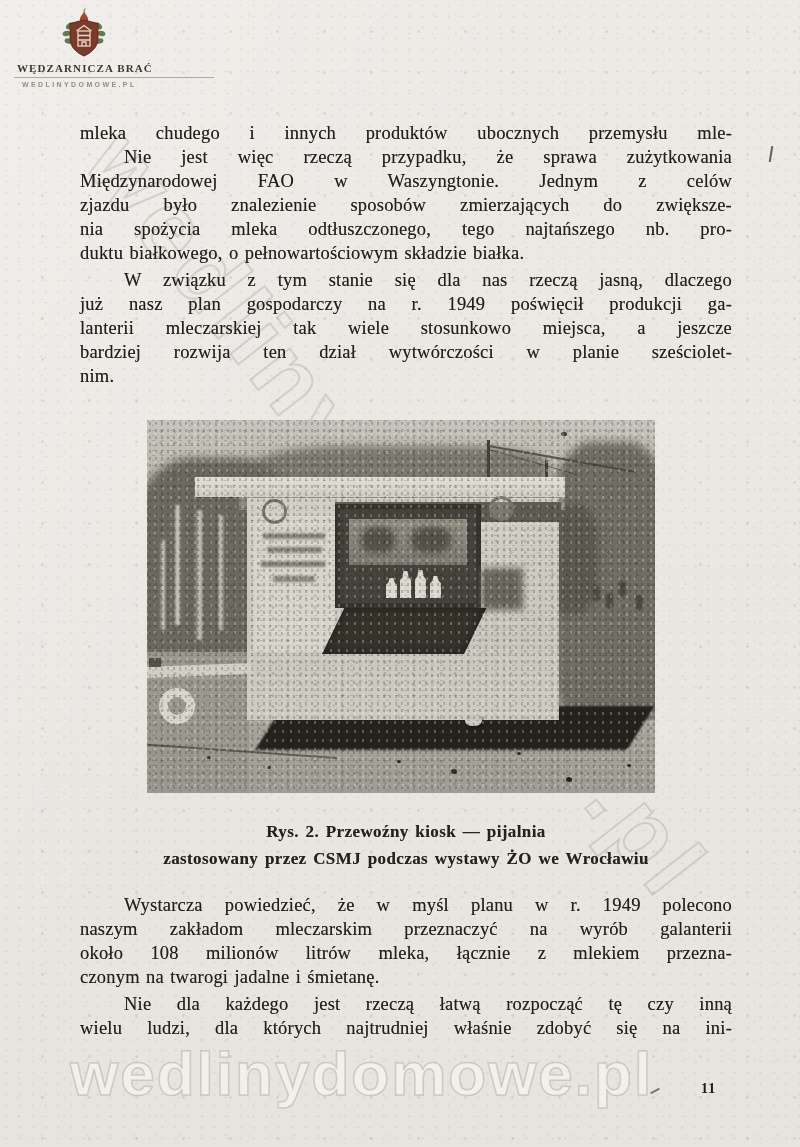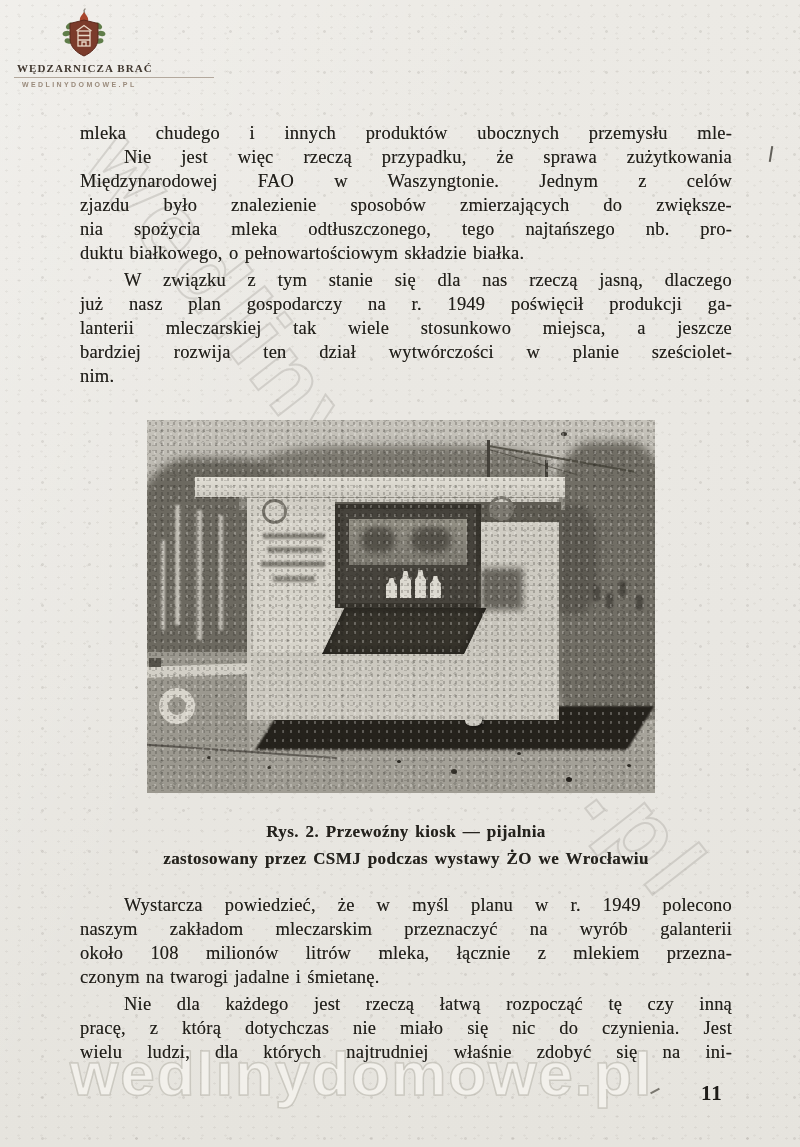--- a/index.html
+++ b/index.html
@@ -149,21 +149,21 @@
   .z2{z-index:2}.z3{z-index:3}.z4{z-index:4}.z5{z-index:5}.z6{z-index:6}.z7{z-index:7}
 
   
   .caption { position:absolute; left:80px; top:818px; width:652px; z-index:4;
     font-size:17px; line-height:27px; color:#24221d;
     text-shadow:0 0 .4px rgba(33,31,26,.5);font-weight:bold; }
   .cap-line { display:block; text-align:center; letter-spacing:.4px; word-spacing:2px; }
 
   
   .page-number { position:absolute; left:701px; top:1081px; z-index:4;
-    font-size:21px; font-weight:700; letter-spacing:1px; color:#1d1b17; }
+    font-size:14px; font-weight:700; letter-spacing:1px; color:#1d1b17; }
   .stray-1 { position:absolute; left:770px; top:146px; width:2px; height:16px;
     background:#3f3c36; transform:rotate(9deg); opacity:.8; z-index:2; }
   .stray-2 { position:absolute; left:650px; top:1090px; width:10px; height:2px;
     background:#4a473f; transform:rotate(-28deg); opacity:.7; z-index:2; }
 </style>
 </head>
 <body>
 
 <div class="page">
 
@@ -274,21 +274,20 @@
 
   <main class="text-block tb2">
     <p class="para">
       <span class="line pstart">Wystarcza powiedzieć, że w myśl planu w r. 1949 polecono</span>
       <span class="line">naszym zakładom mleczarskim przeznaczyć na wyrób galanterii</span>
       <span class="line">około 108 milionów litrów mleka, łącznie z mlekiem przezna-</span>
       <span class="line pend">czonym na twarogi jadalne i śmietanę.</span>
     </p>
     <p class="para">
       <span class="line pstart">Nie dla każdego jest rzeczą łatwą rozpocząć tę czy inną</span>
-      <span class="line">pracę, z którą dotychczas nie miało się nic do czynienia. Jest</span>
       <span class="line">wielu ludzi, dla których najtrudniej właśnie zdobyć się na ini-</span>
     </p>
   </main>
 
   <div class="wm-bottom">wedlinydomowe.pl</div>
 
   <div class="page-number">11</div>
 
   <div class="stray-1"></div>
   <div class="stray-2"></div>

